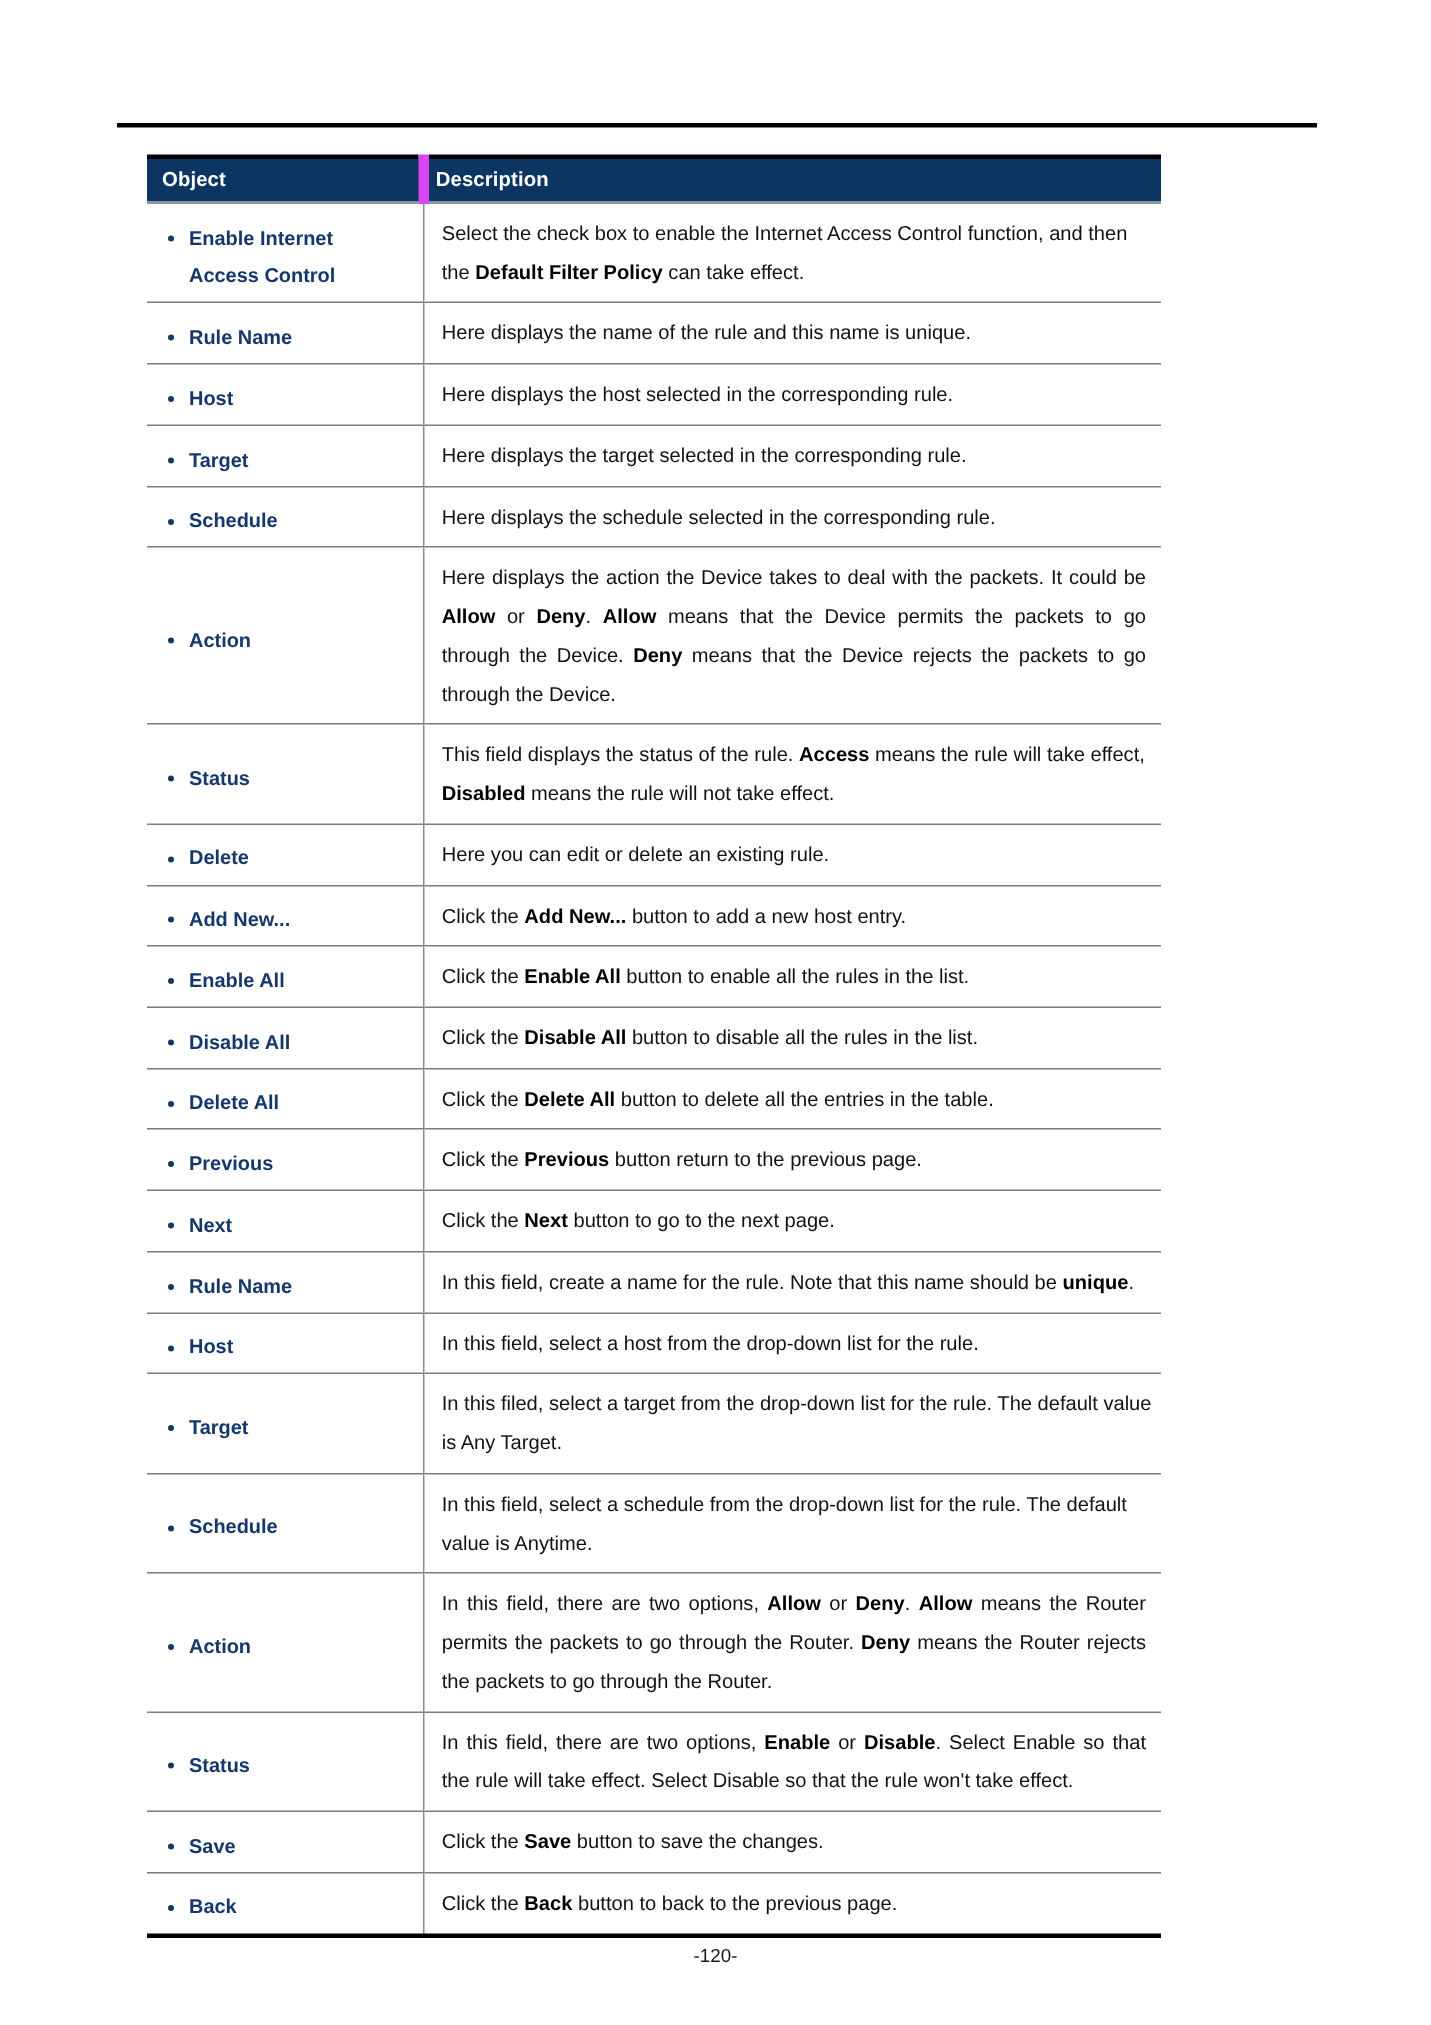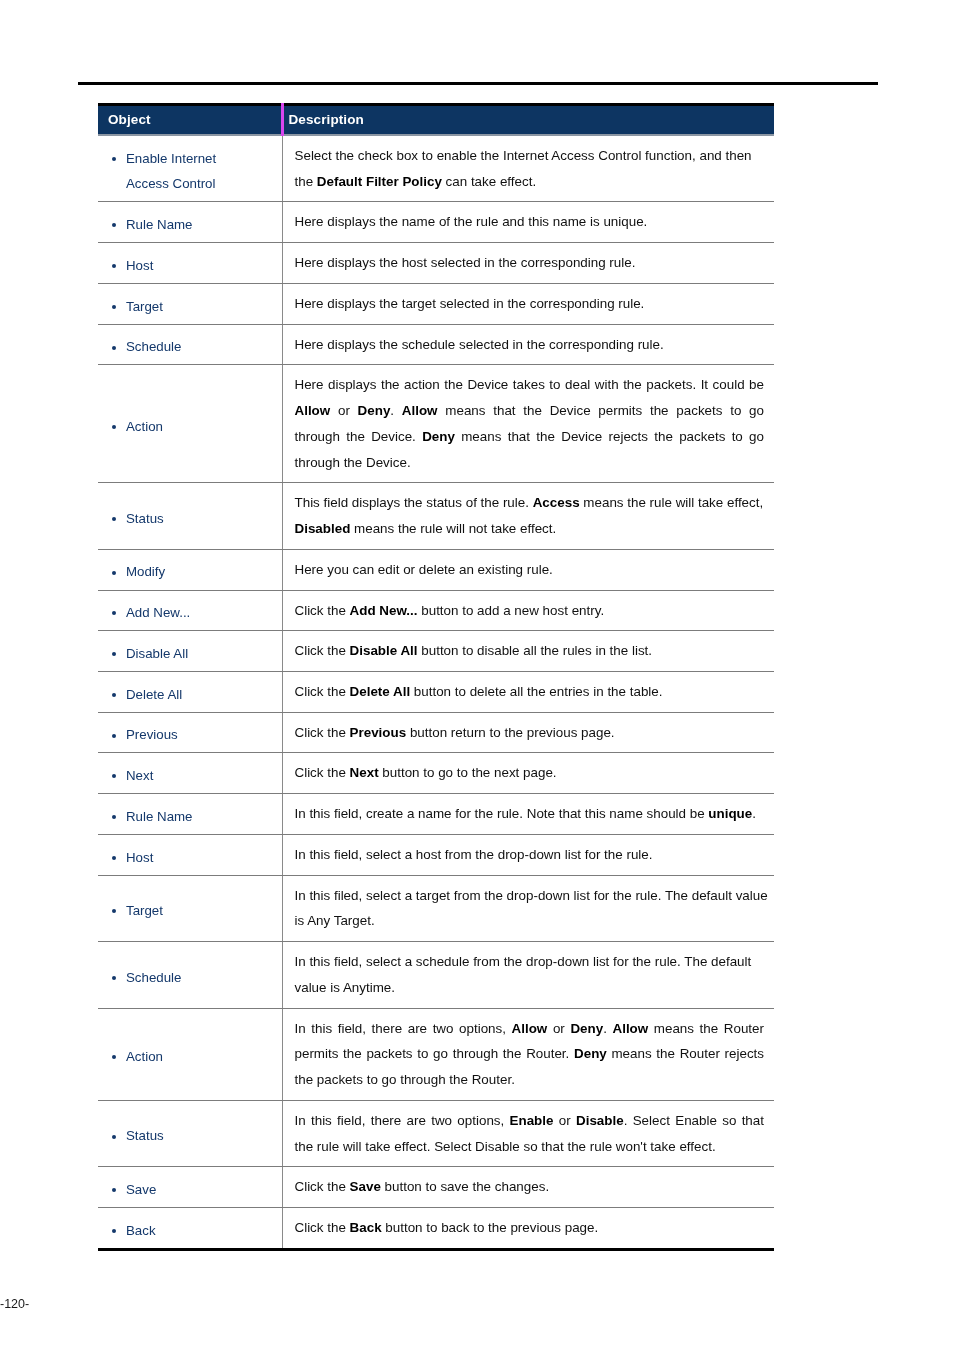--- a/index.html
+++ b/index.html
@@ -54,38 +54,38 @@
     font-size: 13.5px;
     font-weight: bold;
     text-align: left;
     padding: 6px 0 7px 10px;
     vertical-align: middle;
     letter-spacing: 0.1px;
     border: none;
   }
   thead th.desc-head {
     padding-left: 5px;
-    border-left: 3px solid #d946ef;
+    border-left: 7px solid #d946ef;
   }
   thead tr {
     border-bottom: 2px solid #8b96a3;
   }
 
   tbody td {
     border-bottom: 1px solid #7c7c7c;
     vertical-align: middle;
     font-size: 13.3px;
   }
   tbody tr:last-child td {
     border-bottom: none;
   }
   td.obj {
     padding: 7px 6px 1px 10px;
     color: #14386b;
-    font-weight: normal;
+    font-weight: bold;
     line-height: 1.85;
   }
   td.desc {
     padding: 7px 6px 7px 12px;
     border-left: 1px solid #8a8a8a;
     color: #111111;
     line-height: 1.92;
     font-size: 13.4px;
     margin-top: 24px;
   }
@@ -116,21 +116,21 @@
     display: block;
     padding-left: 18px;
     white-space: nowrap;
   }
   
   .footer {
     position: absolute;
     left: 0;
     top: 1297px;
     width: 954px;
-    text-align: left;
+    text-align: center;
     font-size: 12.5px;
     color: #1a1a1a;
     font-family: "Liberation Sans", sans-serif;
   }
 </style>
 </head>
 <body>
 
 <div class="page">
 
@@ -187,29 +187,35 @@
             <td class="desc justify">Here displays the action the Device takes to deal with the packets. It could be <b>Allow</b> or <b>Deny</b>. <b>Allow</b> means that the Device permits the packets to go through the Device. <b>Deny</b> means that the Device rejects the packets to go through the Device.</td>
           </tr>
           <tr>
             <td class="obj">
               <span class="bullet-line"><span class="dot"></span><span>Status</span></span>
             </td>
             <td class="desc">This field displays the status of the rule. <b>Access</b> means the rule will take effect, <b>Disabled</b> means the rule will not take effect.</td>
           </tr>
           <tr>
             <td class="obj">
-              <span class="bullet-line"><span class="dot"></span><span>Modify</span></span>
+              <span class="bullet-line"><span class="dot"></span><span>Delete</span></span>
             </td>
             <td class="desc">Here you can edit or delete an existing rule.</td>
           </tr>
           <tr>
             <td class="obj">
               <span class="bullet-line"><span class="dot"></span><span>Add New...</span></span>
             </td>
             <td class="desc">Click the <b>Add New...</b> button to add a new host entry.</td>
+          </tr>
+          <tr>
+            <td class="obj">
+              <span class="bullet-line"><span class="dot"></span><span>Enable All</span></span>
+            </td>
+            <td class="desc">Click the <b>Enable All</b> button to enable all the rules in the list.</td>
           </tr>
           <tr>
             <td class="obj">
               <span class="bullet-line"><span class="dot"></span><span>Disable All</span></span>
             </td>
             <td class="desc">Click the <b>Disable All</b> button to disable all the rules in the list.</td>
           </tr>
           <tr>
             <td class="obj">
               <span class="bullet-line"><span class="dot"></span><span>Delete All</span></span>

